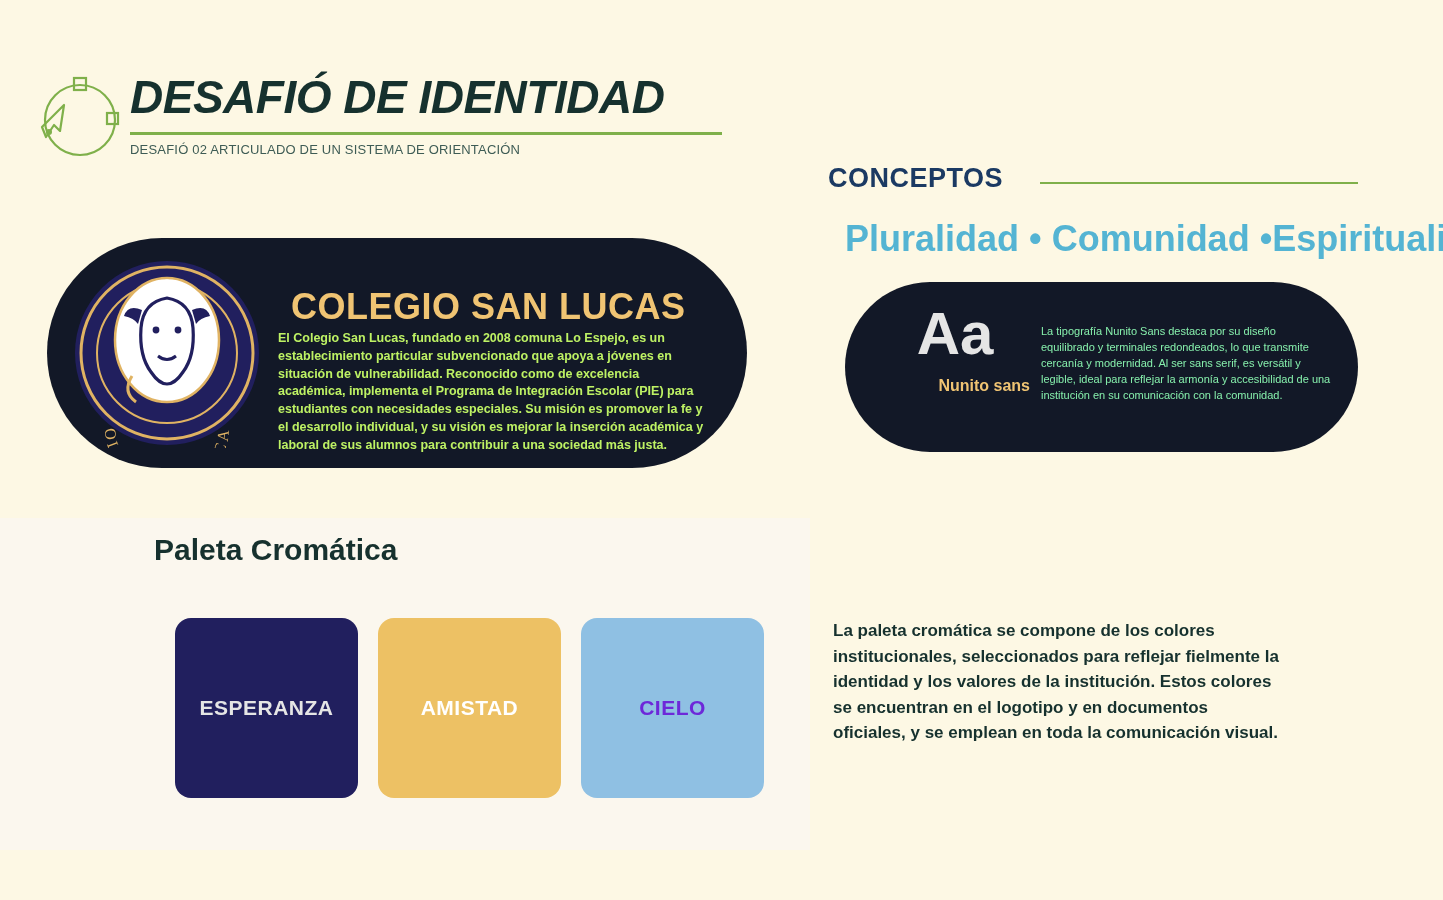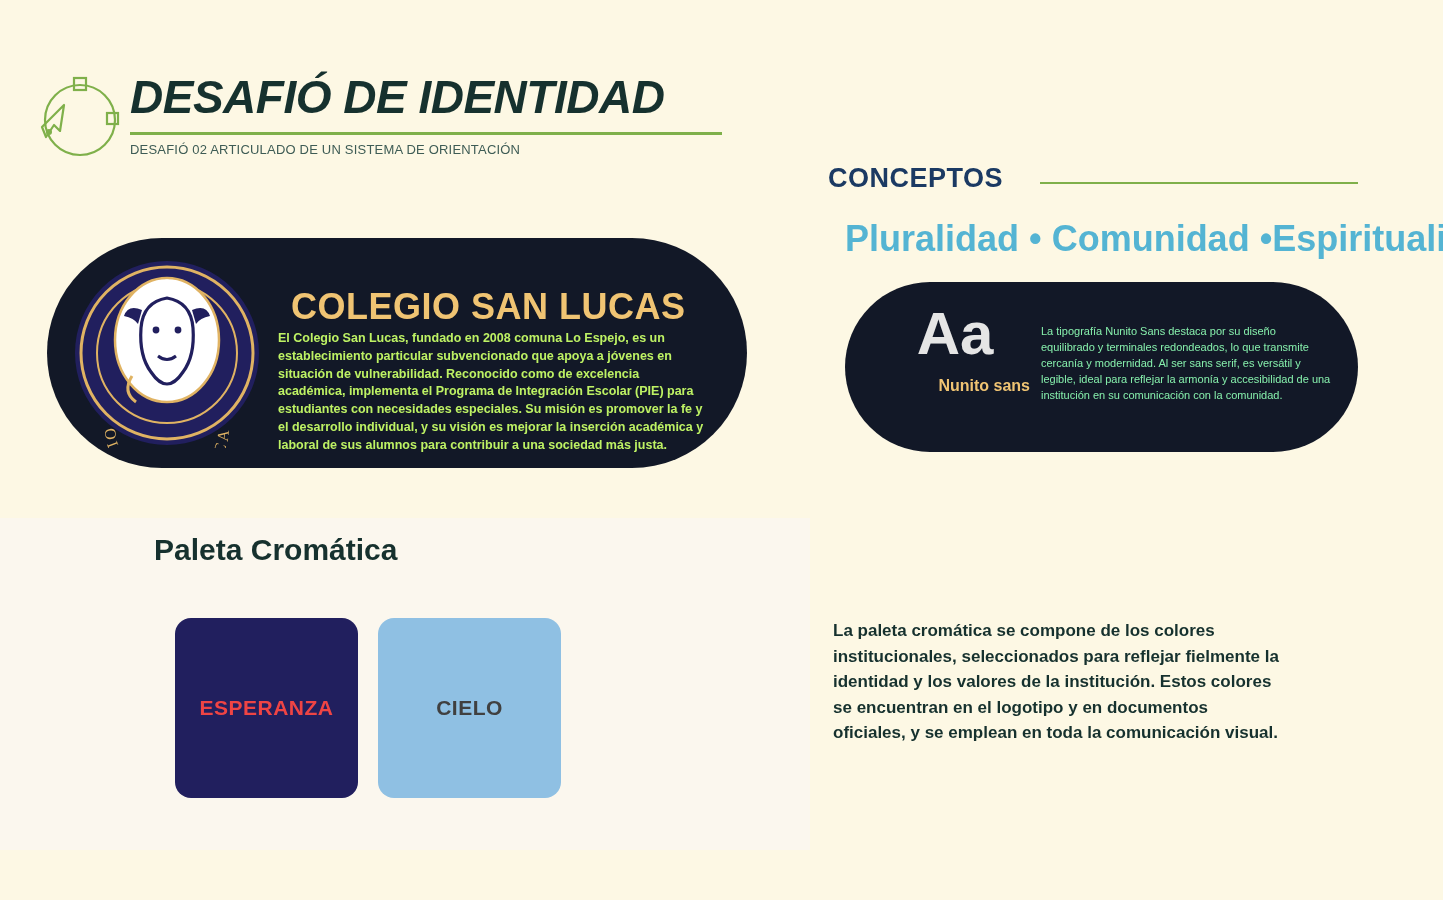--- a/index.html
+++ b/index.html
@@ -265,20 +265,23 @@
 
 <div class="typo-card">
   <div class="typo-aa">Aa</div>
   <div class="typo-name">Nunito sans</div>
   <div class="typo-body">La tipografía Nunito Sans destaca por su diseño equilibrado y terminales redondeados, lo que transmite cercanía y modernidad. Al ser sans serif, es versátil y legible, ideal para reflejar la armonía y accesibilidad de una institución en su comunicación con la comunidad.</div>
 </div>
 
 <div class="palette-bg"></div>
 <div class="palette-title">Paleta Cromática</div>
 <div class="swatches">
-  <div class="swatch" style="background: rgb(33, 31, 94); color: #ef4444;">
+  <div class="swatch" style="background: rgb(33, 31, 94); color: #e5e5e5;">
     <span>ESPERANZA</span>
   </div>
-  <div class="swatch" style="background: rgb(143, 192, 227); color: #404040;">
+  <div class="swatch" style="background: rgb(237, 193, 100); color: rgb(255, 255, 255);">
+    <span>AMISTAD</span>
+  </div>
+  <div class="swatch" style="background: rgb(143, 192, 227); color: #6d28d9;">
     <span>CIELO</span>
   </div>
 </div>
 <div class="palette-text">La paleta cromática se compone de los colores institucionales, seleccionados para reflejar fielmente la identidad y los valores de la institución. Estos colores se encuentran en el logotipo y en documentos oficiales, y se emplean en toda la comunicación visual.</div>
 
 </body></html>

